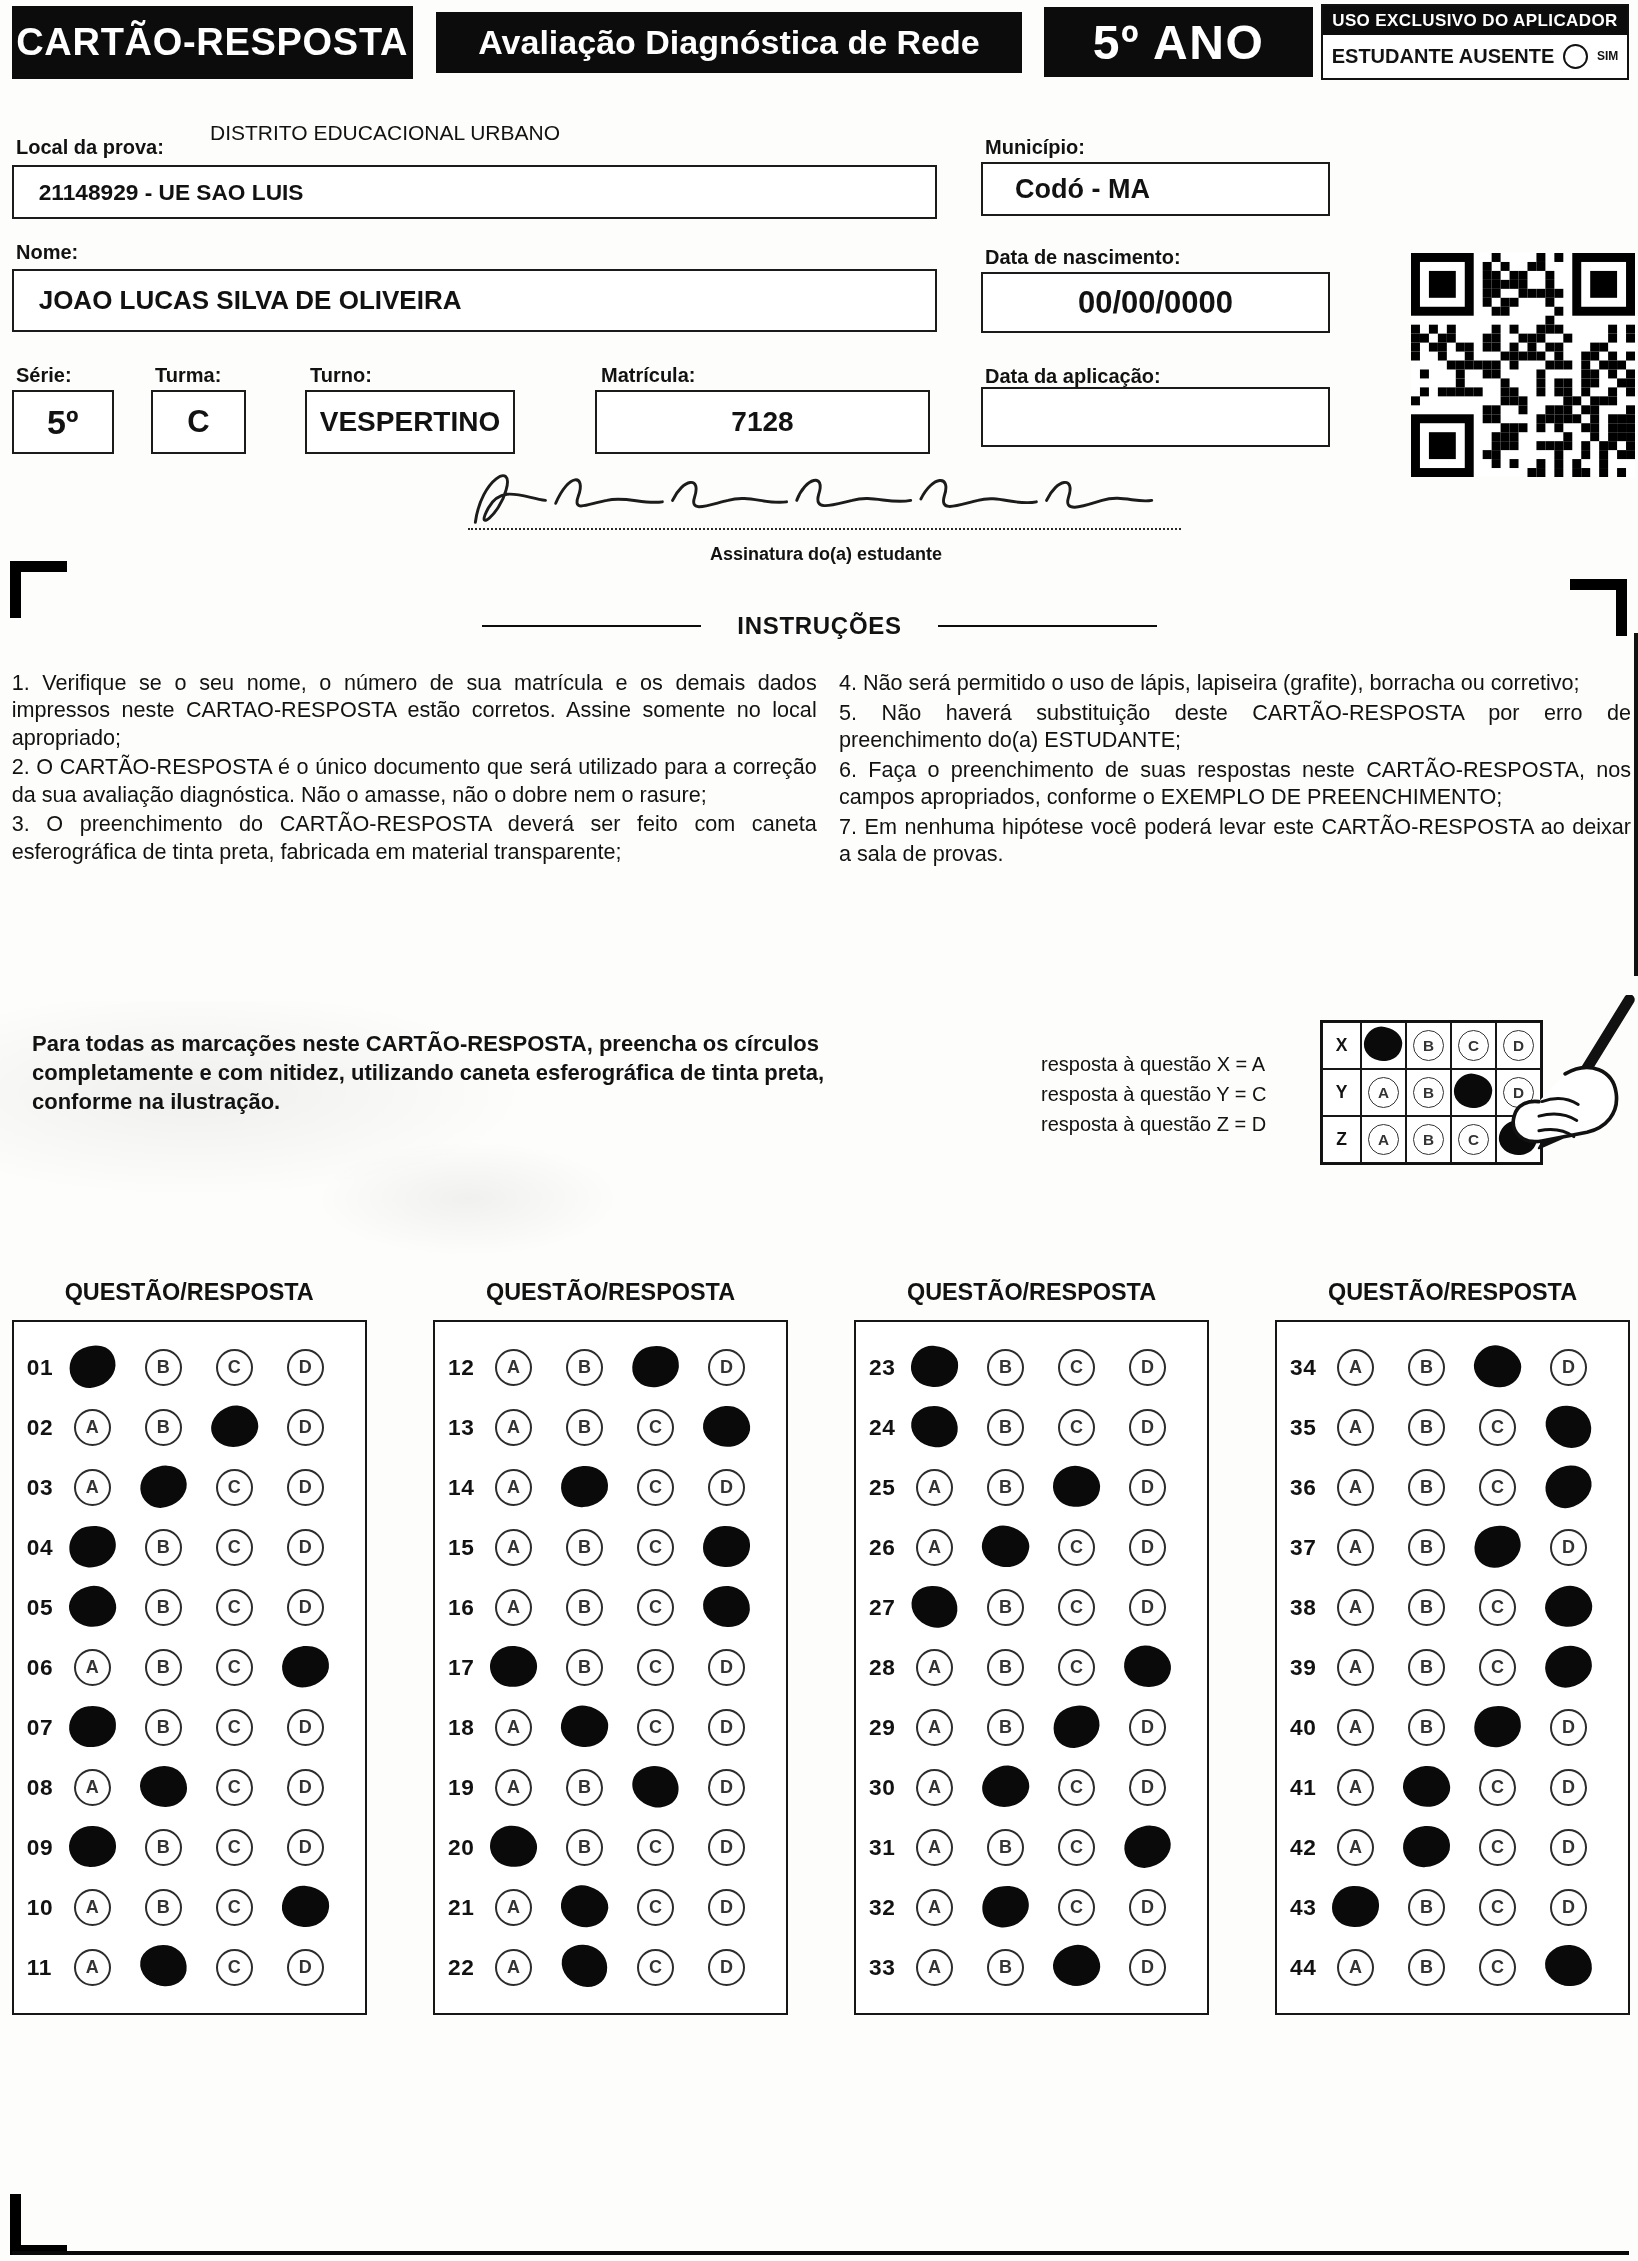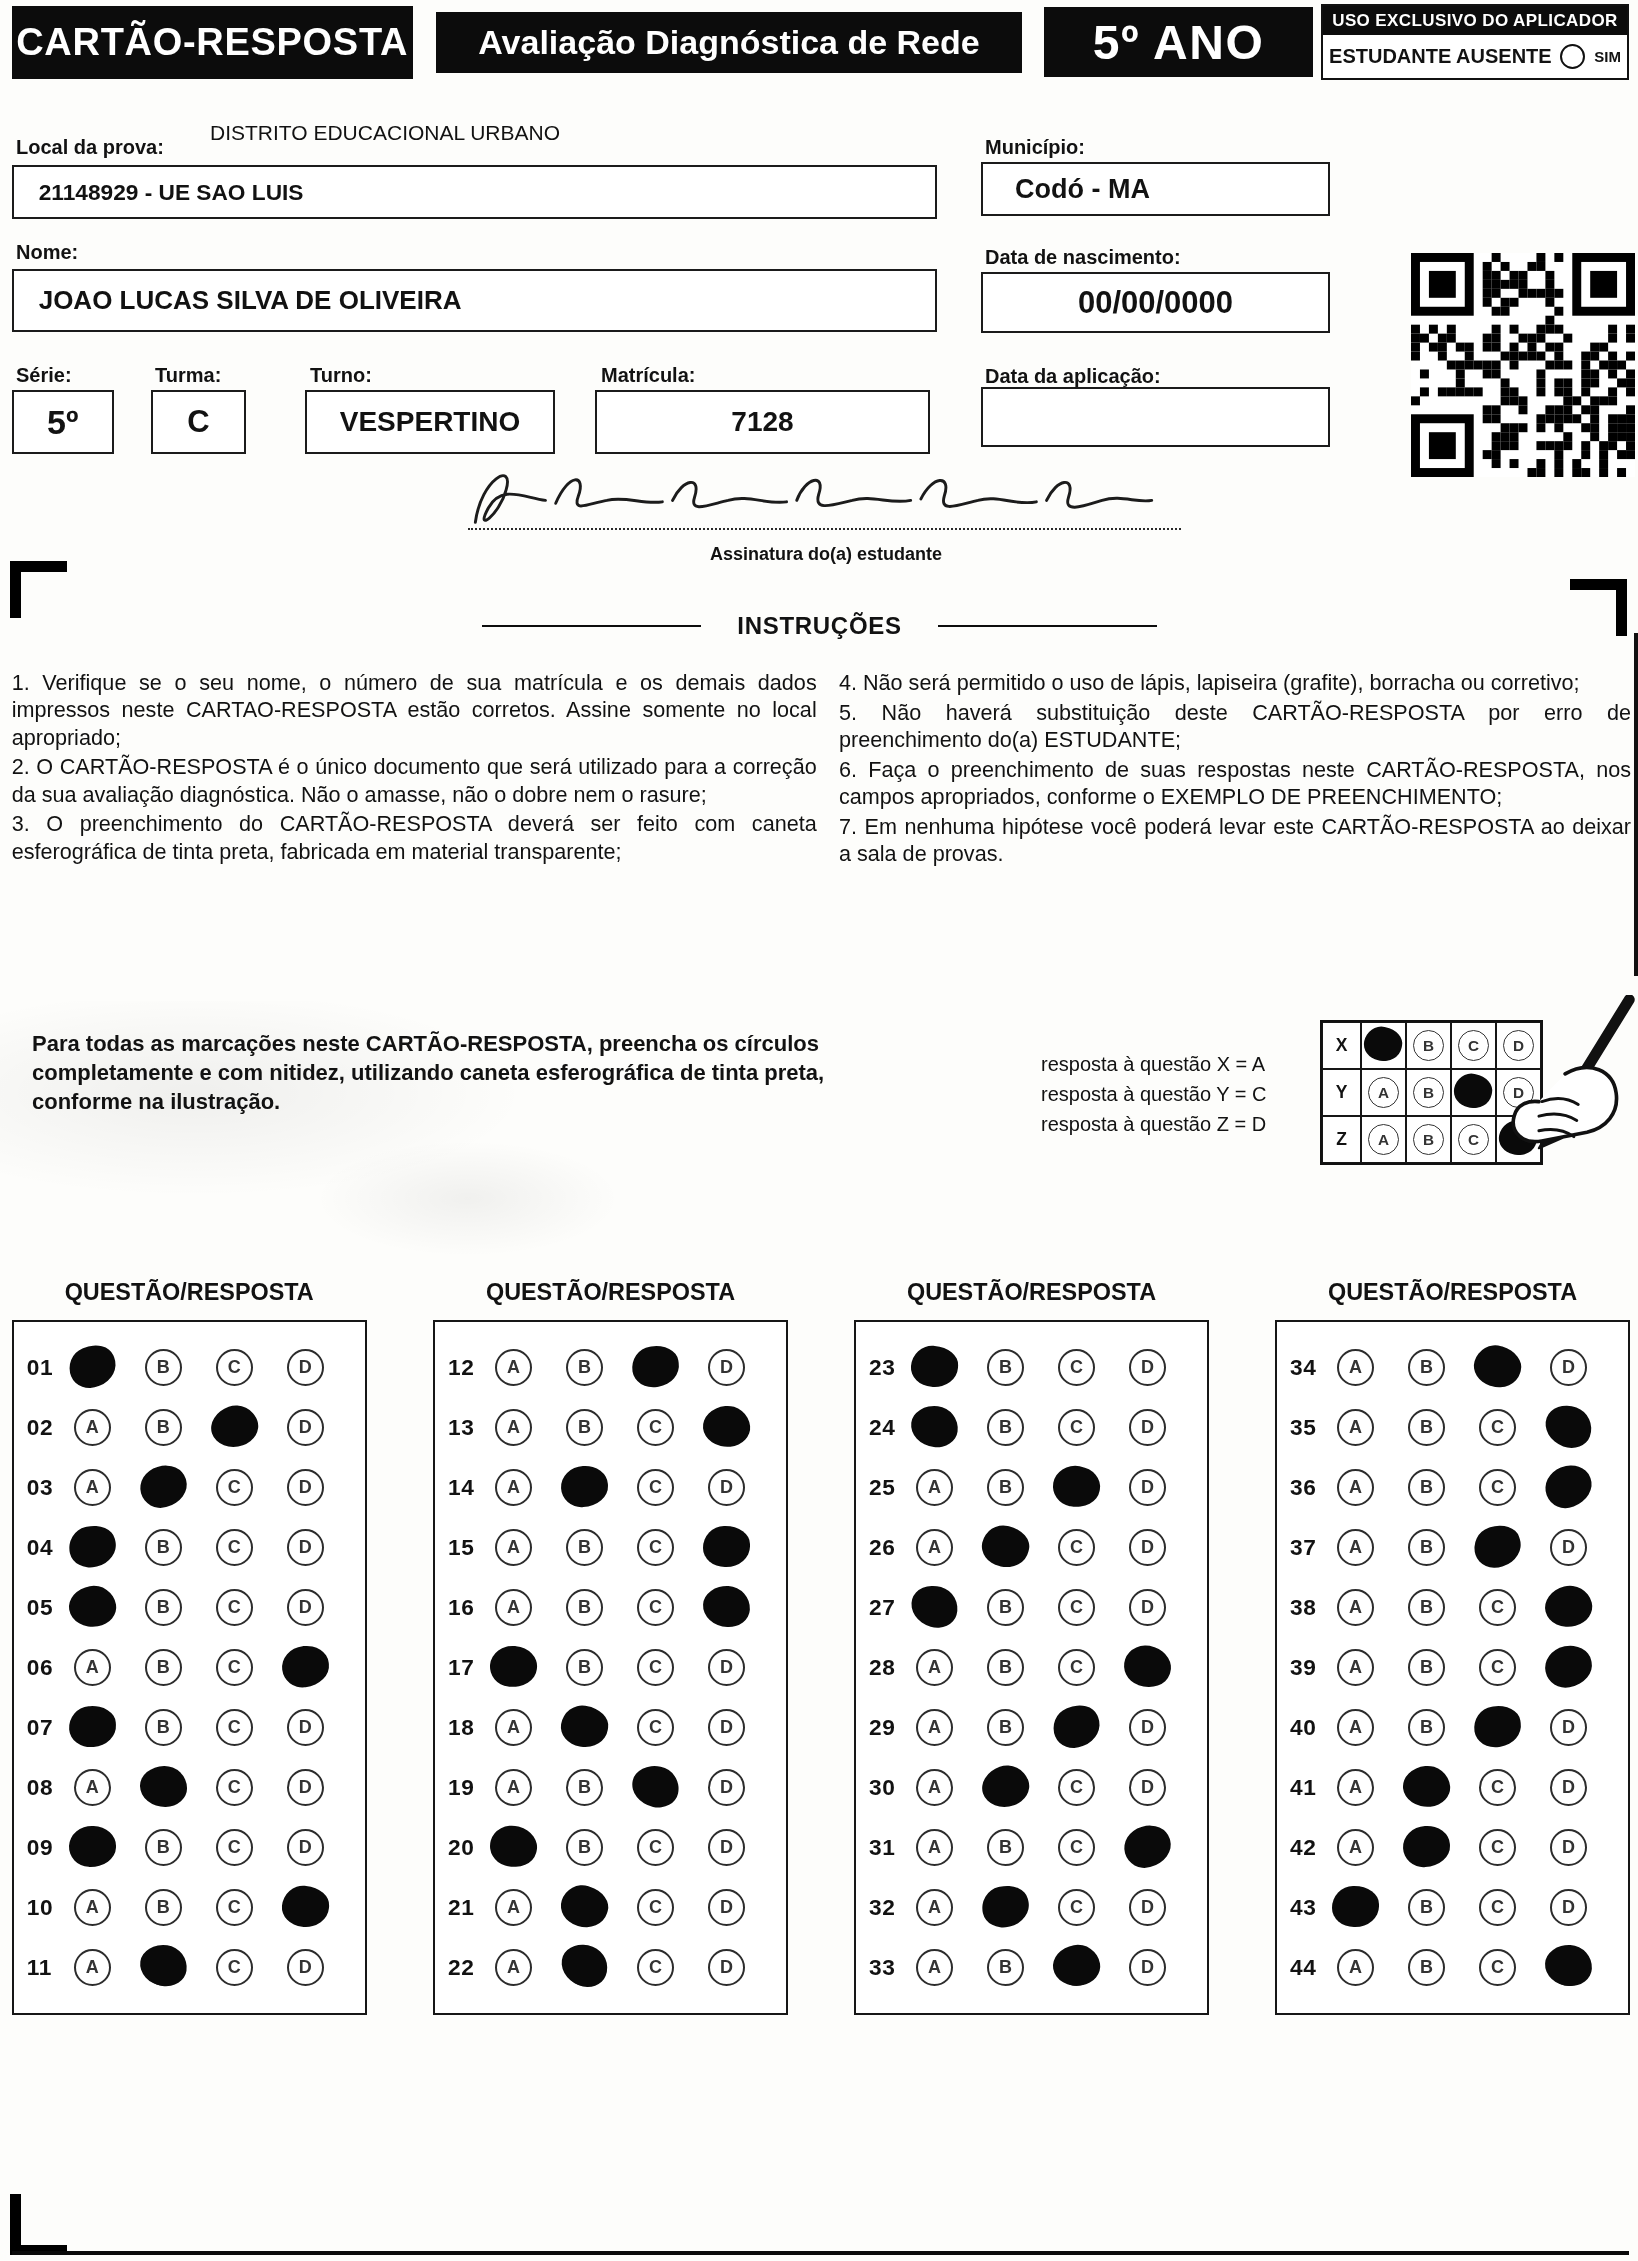--- a/index.html
+++ b/index.html
@@ -74,21 +74,21 @@
 
   <div class="abs blackbox card-title">CARTÃO-RESPOSTA</div>
   <div class="abs blackbox exam-title">Avaliação Diagnóstica de Rede</div>
   <div class="abs blackbox grade-box">5º ANO</div>
 
   <div class="abs aplicador">
     <div class="blackbox aplicador-bar">USO EXCLUSIVO DO APLICADOR</div>
     <div class="aplicador-row">
       <span style="font-weight:700;font-size:20px">ESTUDANTE AUSENTE</span>
       <span class="absent-circle"></span>
-      <span style="font-weight:700;font-size:15px">SIM</span>
+      <span style="font-weight:700;font-size:12px">SIM</span>
     </div>
   </div>
 
   <div class="abs label" style="left:16px;top:136px">Local da prova:</div>
   <div class="abs" style="left:210px;top:121px;font-weight:400;font-size:21px">DISTRITO EDUCACIONAL URBANO</div>
   <div class="abs label" style="left:985px;top:136px">Município:</div>
 
   <div class="abs fieldbox" style="left:11.7px;top:165px;width:925px;height:54px;font-size:22.7px;padding-left:25px">21148929 - UE SAO LUIS</div>
   <div class="abs fieldbox" style="left:981px;top:162px;width:349px;height:54px;font-size:27px;padding-left:32px">Codó - MA</div>
 
@@ -317,21 +317,21 @@
       </svg></div>
 
   <div class="abs label" style="left:16px;top:364px">Série:</div>
   <div class="abs label" style="left:155px;top:364px">Turma:</div>
   <div class="abs label" style="left:310px;top:364px">Turno:</div>
   <div class="abs label" style="left:601px;top:364px">Matrícula:</div>
   <div class="abs label" style="left:985px;top:365px">Data da aplicação:</div>
 
   <div class="abs fieldbox" style="left:11.7px;top:390px;width:102px;height:64px;font-size:34px;justify-content:center">5º</div>
   <div class="abs fieldbox" style="left:151px;top:390px;width:95px;height:64px;font-size:31px;justify-content:center">C</div>
-  <div class="abs fieldbox" style="left:305px;top:390px;width:250px;height:64px;font-size:28px;justify-content:center">VESPERTINO</div>
+  <div class="abs fieldbox" style="left:305px;top:390px;width:210px;height:64px;font-size:28px;justify-content:center">VESPERTINO</div>
   <div class="abs fieldbox" style="left:595px;top:390px;width:335px;height:64px;font-size:28px;justify-content:center">7128</div>
   <div class="abs fieldbox" style="left:981px;top:387px;width:349px;height:60px"></div>
 
   <svg class="abs" style="left:459px;top:458px" width="731" height="84" viewBox="0 0 1000 115">
     <g fill="none" stroke="#1c1c1c" stroke-width="4" stroke-linecap="round">
       <path d="M22,88 C30,28 76,4 64,44 C55,78 20,104 40,68 C58,36 88,54 118,58"></path>
       <path d="M132,62 C150,20 174,22 163,52 C154,76 178,62 202,58 C228,52 252,64 278,60"></path>
       <path d="M292,58 C306,28 332,24 322,54 C315,76 342,64 368,58 C396,50 420,64 448,60"></path>
       <path d="M462,58 C474,26 502,20 492,50 C485,74 512,64 538,58 C566,50 590,64 618,58"></path>
       <path d="M632,56 C648,24 674,22 664,52 C657,76 684,64 710,58 C738,50 762,66 790,60"></path>

